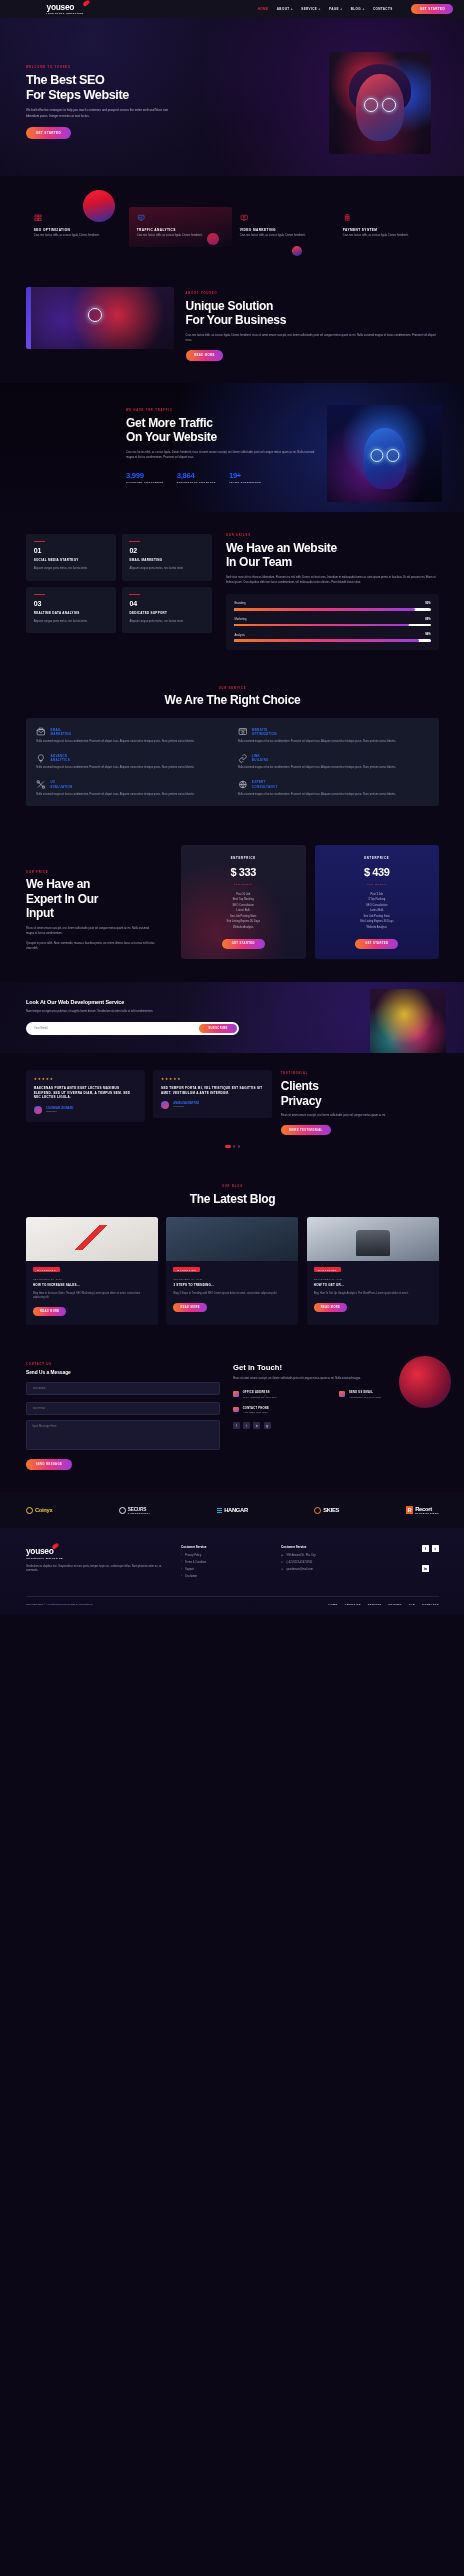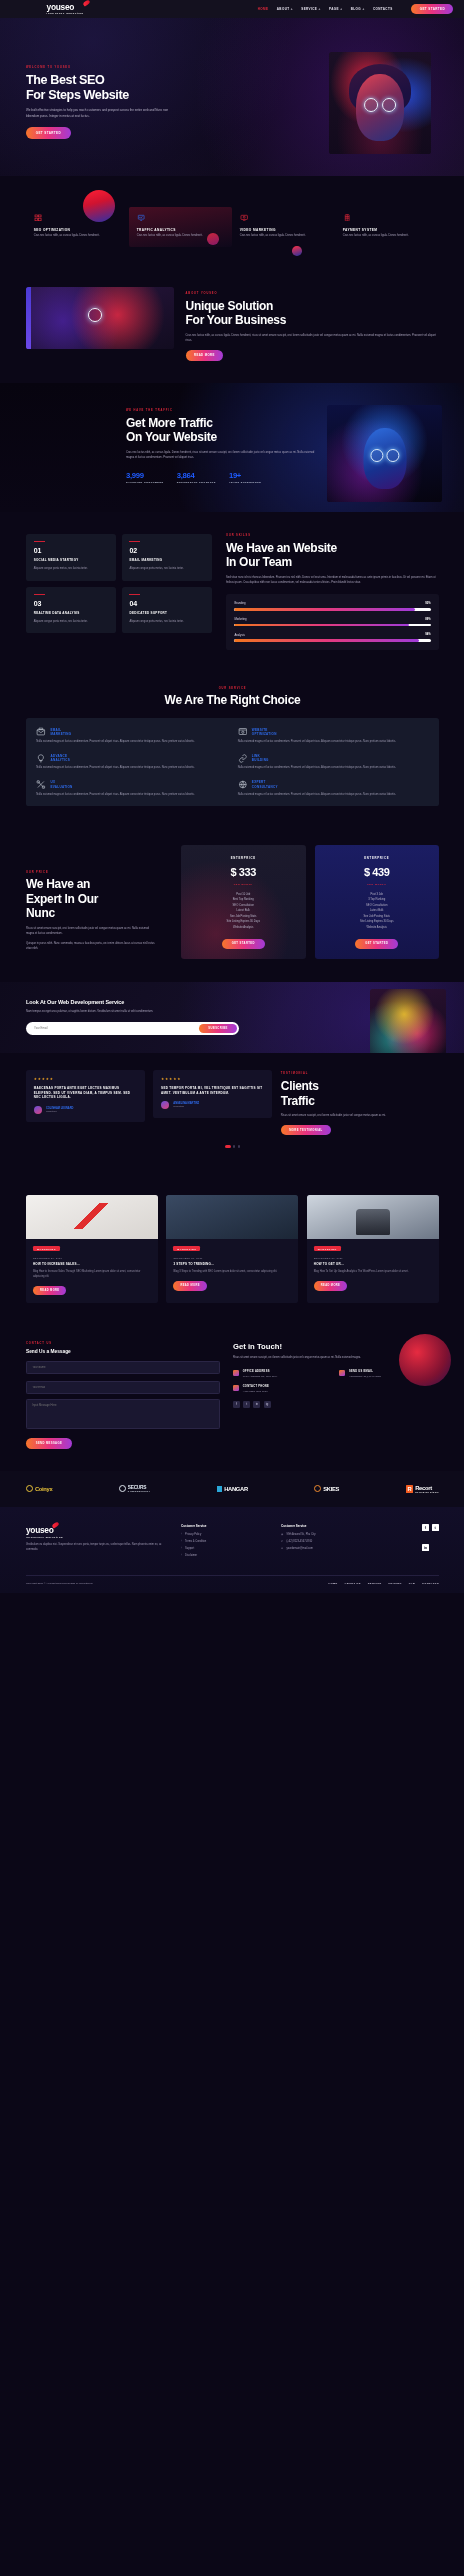--- a/index.html
+++ b/index.html
@@ -579,21 +579,21 @@
       </div>
     </div>
   </div>
 
   <div class="container pricing">
     <div class="pricing-left">
       <div class="eyebrow">OUR PRICE</div>
       <h2 class="sec-title">
         <span>We Have an</span><br>
         <span>Expert In Our</span><br>
-        <span>Nunc</span>
+        <span>Input</span>
       </h2>
       <div class="sec-desc">Risus sit amet ornare suscipit, orci lorem sollicitudin justo vel congue metus quam ac mi. Nulla euismod magna et luctus condimentum.</div>
       <div class="sec-desc">Quisque in purus nibh. Nunc commodo, massa a faucibus porta, orci enim ultrices lacus at cursus nisl lectus vitae nibh.</div>
     </div>
     <div class="price-cards">
       <div class="price-card p1">
         <div class="price-tier">ENTERPRICE</div>
         <div class="price-amt">$ 333</div>
         <div class="price-per">PER MONTH</div>
         <div class="price-feat">
@@ -659,36 +659,40 @@
             <div>
               <div class="tp-name">ANGELINA MARTINZ</div>
               <div class="tp-role">Marketing</div>
             </div>
           </div>
         </div>
         <div class="testi-right">
           <div class="eyebrow">TESTIMONIAL</div>
           <h2 class="sec-title">
             <span>Clients</span><br>
-            <span>Traffic</span>
+            <span>Privacy</span>
           </h2>
           <div class="sec-desc">Risus sit amet ornare suscipit, orci lorem sollicitudin justo vel congue metus quam ac mi.</div>
           <button class="btn-grad testi-btn">MORE TESTIMONIAL</button>
         </div>
       </div>
       <div class="dots">
         <div class="dot on"></div>
         <div class="dot"></div>
         <div class="dot"></div>
       </div>
     </div>
   </div>
 
   <div class="blog">
     <div class="container">
+      <div class="center">
+        <div class="eyebrow">OUR BLOG</div>
+        <h2 class="sec-title">The Latest Blog</h2>
+      </div>
       <div class="blog-grid">
         <div class="blog-card">
           <div class="blog-img i1">
               <div class="chartline"></div>
             </div>
           <div class="blog-tag">MARKETING</div>
           <div class="blog-date">SEPTEMBER 26, 2021</div>
           <div class="blog-title">HOW TO INCREASE SALES...</div>
           <div class="blog-text">Blog How to Increase Sales Through SEO Marketing Lorem ipsum dolor sit amet, consectetur adipiscing elit.</div>
           <button class="btn-grad blog-btn">READ MORE</button>

